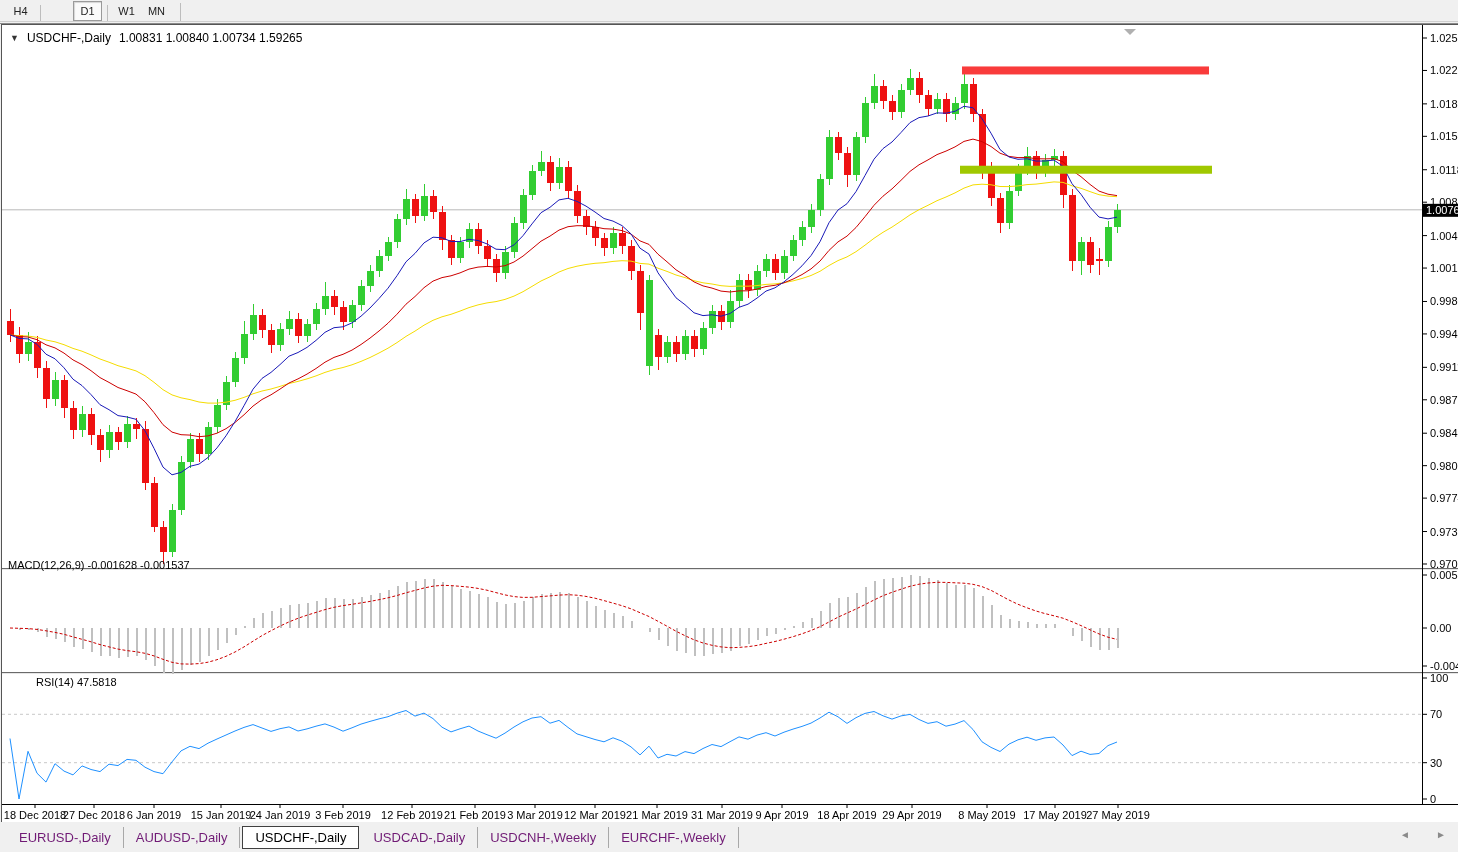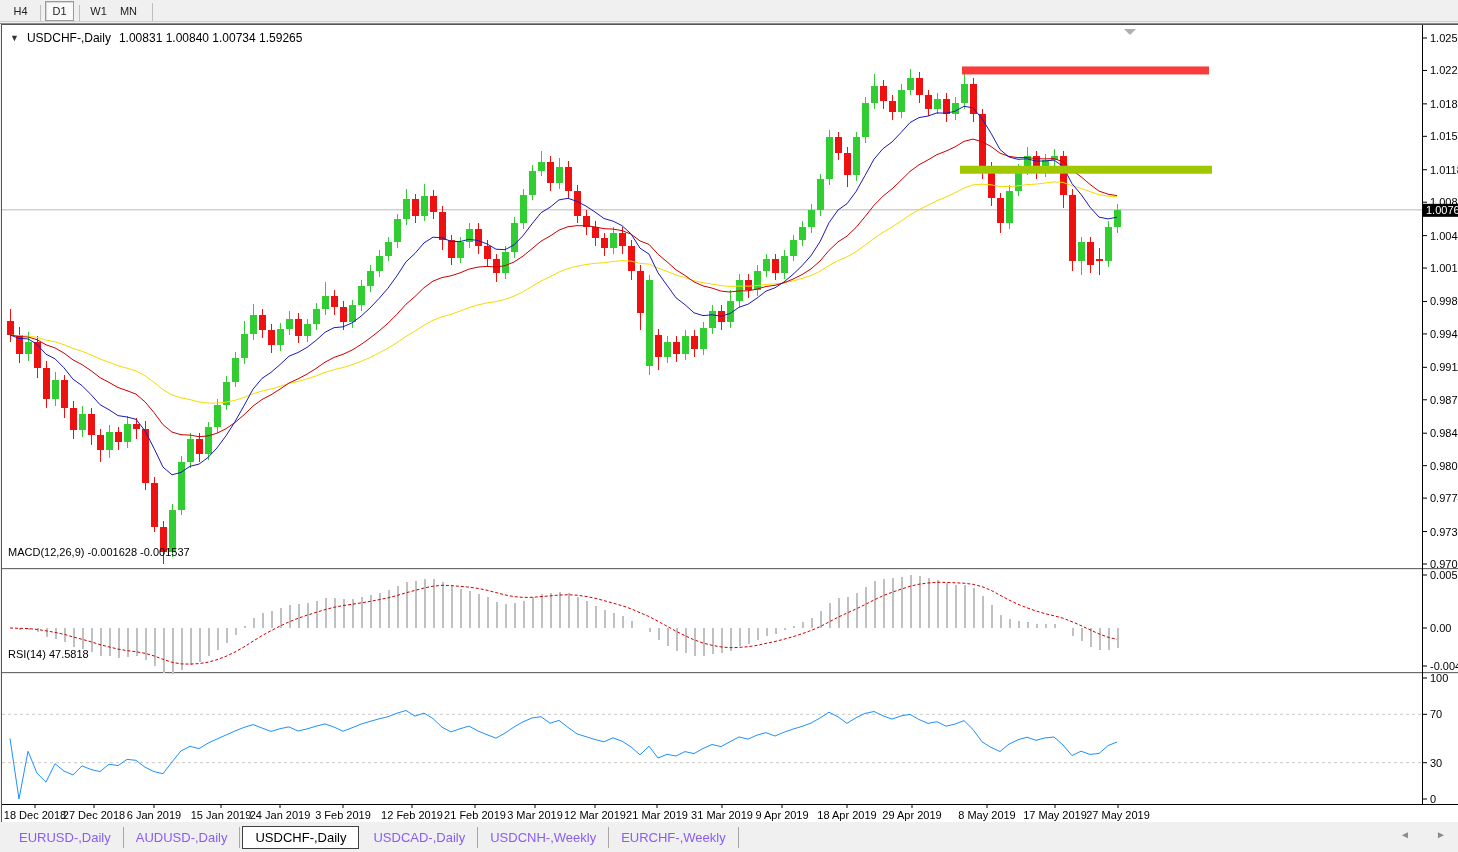--- a/index.html
+++ b/index.html
@@ -3,36 +3,36 @@
 <meta charset="utf-8">
 <style>
   html,body{margin:0;padding:0;background:#f0f0f0;}
   .app{position:relative;width:1458px;height:852px;background:#f0f0f0;overflow:hidden;
        font-family:"Liberation Sans",sans-serif;-webkit-font-smoothing:none;}
   
   .toolbar{position:absolute;top:0;left:0;width:1458px;height:22px;background:#f0f0f0;
            border-bottom:1px solid #cfcfcf;display:flex;align-items:flex-end;padding-left:6px;box-sizing:border-box;}
   .tfbtn{width:27px;height:18px;display:flex;align-items:center;justify-content:center;
          font-size:11px;color:#222;border:1px solid transparent;margin-right:1px;cursor:default;}
-  .tfbtn.active{background:#fafafa;border:1px solid #9a9a9a;box-shadow:inset 1px 1px 1px rgba(0,0,0,.15);}
+  .tfbtn.active{background:#fafafa;border:1px solid #9a9a9a;box-shadow:inset 1px 1px 1px rgba(0,0,0,.15);margin-left:28px;}
   .tfsep{width:1px;height:16px;background:#bdbdbd;margin:0 4px;}
   .topline{position:absolute;top:23px;left:0;width:1458px;height:1px;background:#8a8a8a;}
   
   .chart-window{position:absolute;top:24px;left:1px;width:1456px;height:797px;background:#ffffff;
                 border:1px solid #555;box-sizing:content-box;}
   .chart-window svg{position:absolute;top:0;left:0;}
   .chart-title{position:absolute;top:6px;left:8px;font-size:12px;color:#000;display:flex;gap:8px;align-items:center;}
   .chart-title .dd{font-size:9px;color:#333;}
   .pane-label{position:absolute;left:6px;font-size:11px;color:#000;}
-  .macd-label{top:521px;}
-  .rsi-label{top:623px;}
+  .macd-label{top:534px;}
+  .rsi-label{top:651px;margin-left:28px;}
   
   .tabbar{position:absolute;top:822px;left:0;width:1458px;height:30px;background:#f0f0f0;
           display:flex;align-items:center;padding-left:6px;box-sizing:border-box;}
-  .tab{font-size:13px;color:#8b5cf6;padding:3px 12px;border-right:1px solid #a8a8a8;cursor:default;white-space:nowrap;}
+  .tab{font-size:13px;color:#701a75;padding:3px 12px;border-right:1px solid #a8a8a8;cursor:default;white-space:nowrap;}
   .tab:first-child{border-left:1px solid transparent;}
   .tab.active{background:#ffffff;border:1px solid #404040;color:#000;margin:0 2px;box-shadow:0 -1px 0 #fff inset;}
   .tab-scroll{position:absolute;top:829px;font-size:10px;color:#8a8a8a;width:14px;text-align:center;cursor:default;}
   .tab-scroll.left{left:1398px;}
   .tab-scroll.right{left:1434px;}
 </style>
 </head>
 <body>
 
 <div class="app">

